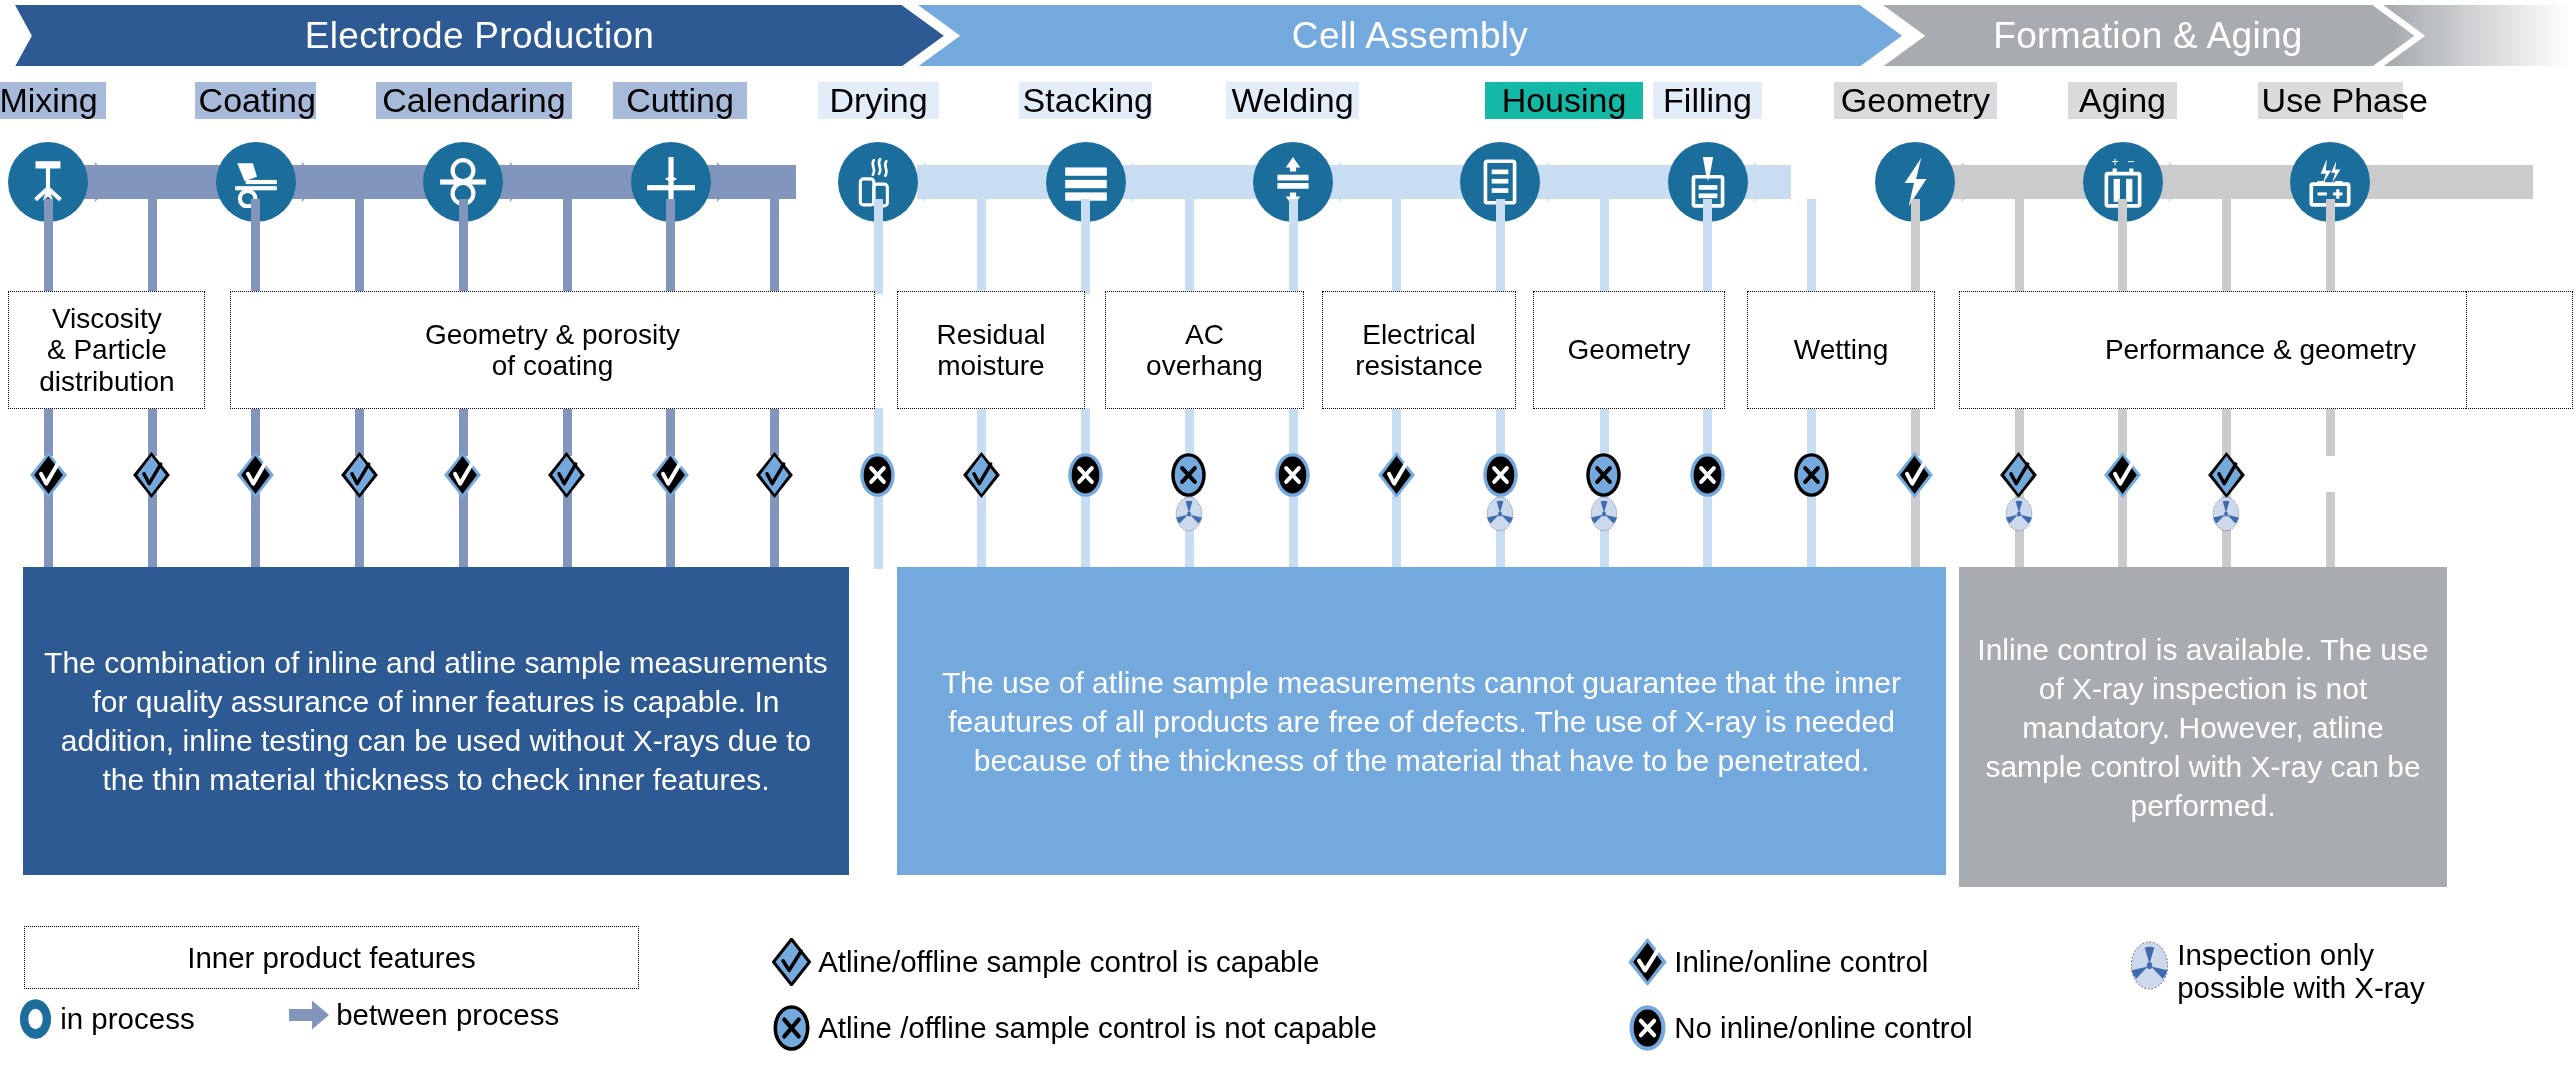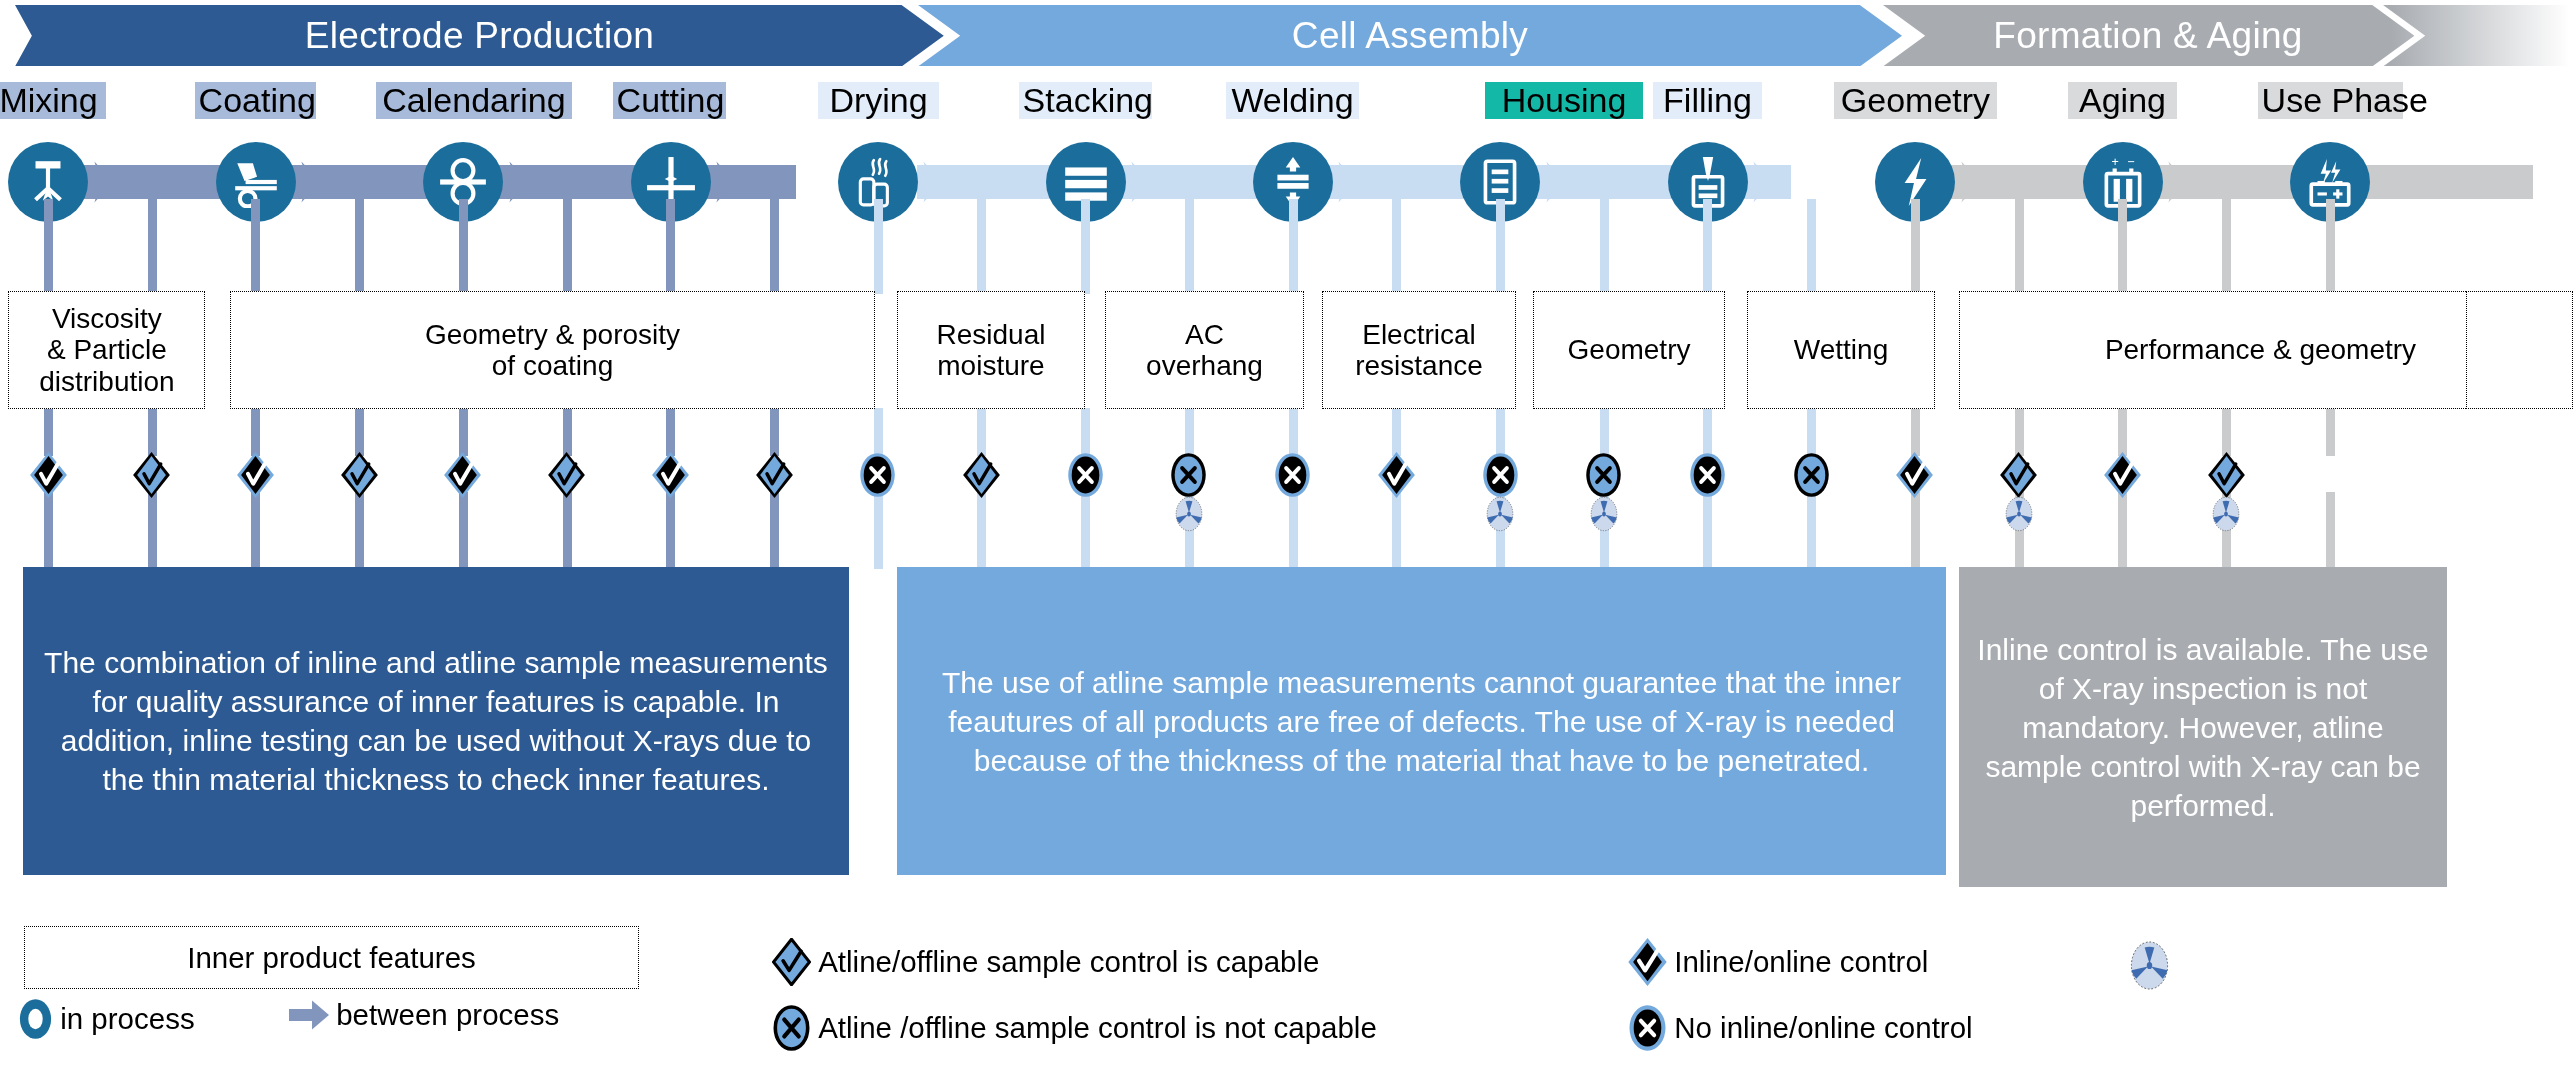--- a/index.html
+++ b/index.html
@@ -142,21 +142,21 @@
       <div class="pnode" style="left: 423px;">
         <svg viewBox="0 0 100 100">
           <circle cx="50" cy="28" r="20" fill="none" stroke="#fff" stroke-width="8"></circle>
           <circle cx="50" cy="72" r="20" fill="none" stroke="#fff" stroke-width="8"></circle>
           <rect x="6" y="45" width="88" height="10" fill="#fff"></rect>
         </svg>
       </div>
       <div class="railarrow" style="left: 507px;"><svg viewBox="0 0 40 80">
           <path d="M4,6 L36,40 L4,74 L14,40 Z" fill="#8296bd"></path>
         </svg></div>
-      <div class="steplabel" style="left: 613px; width: 113px; background: rgb(168, 186, 218);">Cutting</div>
+      <div class="steplabel" style="left: 613px; width: 134px; background: rgb(168, 186, 218);">Cutting</div>
       <div class="pnode" style="left: 631px;">
         <svg viewBox="0 0 100 100">
           <rect x="45" y="2" width="10" height="96" fill="#fff"></rect>
           <path d="M50,38 L62,44 L50,50 L38,44 Z" fill="#fff"></path>
           <rect x="4" y="56" width="92" height="10" fill="#fff"></rect>
         </svg>
       </div>
       <div class="railarrow" style="left: 714px;"><svg viewBox="0 0 40 80">
           <path d="M4,6 L36,40 L4,74 L14,40 Z" fill="#8296bd"></path>
         </svg></div>
@@ -649,16 +649,17 @@
       <svg width="41" height="51" viewBox="0 0 68 84">
         <ellipse cx="34" cy="42" rx="30" ry="39" fill="#ccd8ec" stroke="#555" stroke-width="1.5" stroke-dasharray="3 3"></ellipse>
         <g fill="#3f6cb0" transform="translate(34,42)">
           <path d="M0,-3 L-8,-30 A31,31 0 0 1 8,-30 Z" transform="rotate(0)"></path>
           <path d="M0,-3 L-8,-30 A31,31 0 0 1 8,-30 Z" transform="rotate(120)"></path>
           <path d="M0,-3 L-8,-30 A31,31 0 0 1 8,-30 Z" transform="rotate(240)"></path>
           <ellipse cx="0" cy="0" rx="4.5" ry="6"></ellipse>
         </g>
       </svg>
     </span>
+    <span class="legtxt">Inspection only<br>possible with X-ray</span>
   </div>
 
 </div>
 
 
 </body></html>

